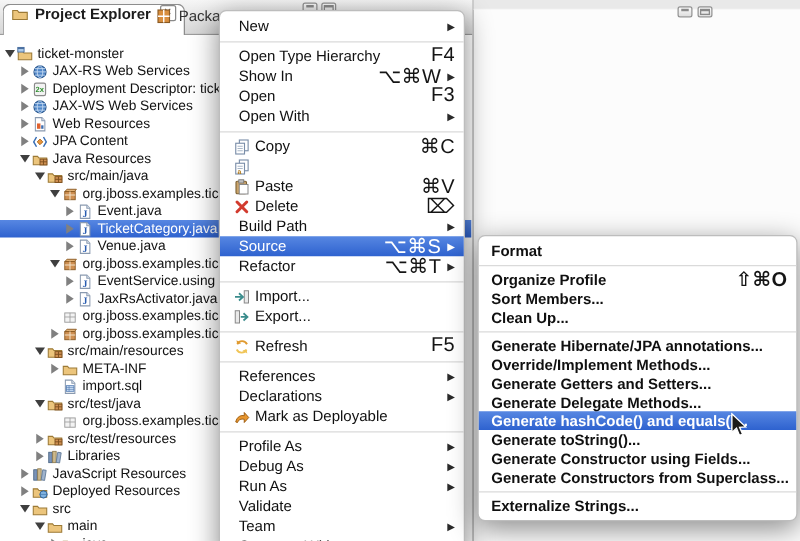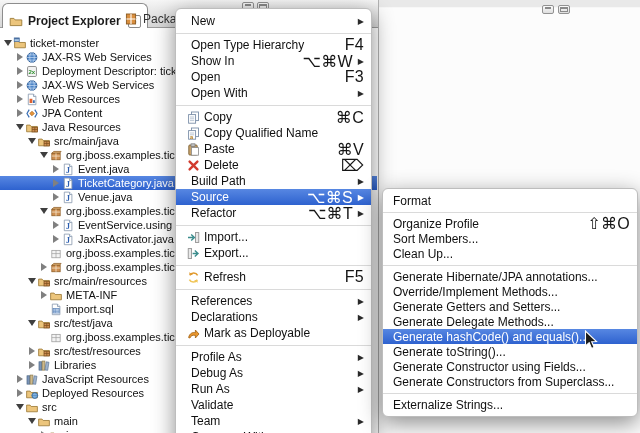--- a/index.html
+++ b/index.html
@@ -9,21 +9,21 @@
     font-family:"Liberation Sans","DejaVu Sans",sans-serif;
     -webkit-font-smoothing:antialiased;
   }
   .stage{position:absolute;inset:0;}
 
   
   .left-panel{position:absolute;left:0;top:0;width:378px;height:433px;background:#fff;border-right:1px solid #ababab;}
   .tabbar{position:absolute;left:0;top:0;width:378px;height:27px;
     background:linear-gradient(180deg,#f6f6f6 0%,#e3e3e3 55%,#d7d7d7 100%);
     border-bottom:1px solid #9c9c9c;}
-  .tab{display:flex;align-items:flex-end;gap:5px;font-size:12px;color:#1c1c1c;white-space:nowrap;}
+  .tab{display:flex;align-items:flex-start;gap:5px;font-size:12px;color:#1c1c1c;white-space:nowrap;}
   .tab.active{position:absolute;left:2px;top:3px;height:24px;padding:0 6px;background:#fff;
     border:1px solid #8d8d8d;border-bottom:none;border-radius:6px 6px 0 0;font-weight:bold;}
   .tab.inactive{position:absolute;left:119px;top:6px;height:20px;padding:0 5px;color:#333;overflow:hidden;width:58px;}
   .closebox{width:11px;height:11px;border:1px solid #8a8a8a;border-radius:2px;font-size:8px;line-height:10px;
     text-align:center;color:#555;margin-left:2px;font-weight:normal;}
   .ticon{width:14px;height:14px;display:inline-flex;}
   .ticon svg{width:14px;height:14px;}
 
   
   .tree{position:absolute;left:0;top:28px;width:377px;height:405px;background:#fff;padding-top:8px;box-sizing:border-box;}
@@ -47,21 +47,21 @@
   .vbtn.max::after{content:"";display:block;margin:1px 1px 0 1px;height:5px;border:1px solid #8a8a8a;border-top-width:2px;box-sizing:border-box;}
 
   
   .menu{position:absolute;background:#ffffff;border:1px solid #bdbdbd;border-radius:6px;
     box-shadow:0 6px 22px rgba(0,0,0,0.45);padding:4px 0;box-sizing:border-box;}
   #main-menu{left:175px;top:8px;width:197px;z-index:10;border-bottom-left-radius:0;border-bottom-right-radius:0;}
   #sub-menu{left:382px;top:188px;width:256px;z-index:11;}
   .mitem{display:flex;align-items:center;height:16px;padding:0 7px 0 11px;font-size:12px;color:#101010;}
   #sub-menu .mitem{height:15px;padding-left:8px;}
   .mitem.noicon{padding-left:15px;}
-  #sub-menu .mitem.noicon{padding-left:10px;}
+  #sub-menu .mitem.noicon{padding-left:10px;font-weight:bold;}
   .micon{width:13px;min-width:13px;height:13px;margin-right:4px;display:inline-flex;}
   .micon svg{width:13px;height:13px;}
   .mlabel{white-space:nowrap;}
   .mspace{flex:1;}
   .msc{font-size:16px;color:#151515;letter-spacing:0.3px;padding-left:8px;}
   .marr{width:11px;min-width:11px;text-align:right;font-size:8px;color:#2a2a2a;line-height:15px;}
   .mitem.hl{background:linear-gradient(180deg,var(--sel1),var(--sel2));color:#fff;justify-content:flex-end;}
   .mitem.hl .msc,.mitem.hl .marr{color:#fff;}
   .msep{height:1px;background:#dadada;margin:4px 0 3px 0;}
 
@@ -522,21 +522,20 @@
       </div>
       <div class="mitem">
         <span class="micon">
           <svg viewBox="0 0 13 13">
             <rect x="4.5" y="1" width="7" height="8.6" fill="#fff" stroke="#7a8ea8" stroke-width="0.9"></rect>
             <rect x="1.6" y="3.6" width="7" height="8.6" fill="#fff" stroke="#7a8ea8" stroke-width="0.9"></rect>
             <path d="M3 6 h4.2 M3 7.8 h4.2" stroke="#aab8c9" stroke-width="0.8"></path>
             <text x="3" y="12" font-size="5.5" font-weight="bold" fill="#b07818" font-family="sans-serif">a</text>
           </svg>
         </span>
-        <span class="mlabel">Copy Qualified Name</span>
         <span class="mspace"></span>
       </div>
       <div class="mitem">
         <span class="micon">
           <svg viewBox="0 0 13 13">
             <rect x="1.8" y="2" width="8.4" height="10" rx="1" fill="#caa36a" stroke="#7d6234" stroke-width="0.9"></rect>
             <rect x="4" y="0.8" width="4" height="2.6" fill="#c0c0c0" stroke="#777" stroke-width="0.7"></rect>
             <rect x="4.4" y="4.6" width="7" height="7.6" fill="#fff" stroke="#888" stroke-width="0.8"></rect>
           </svg>
         </span>

